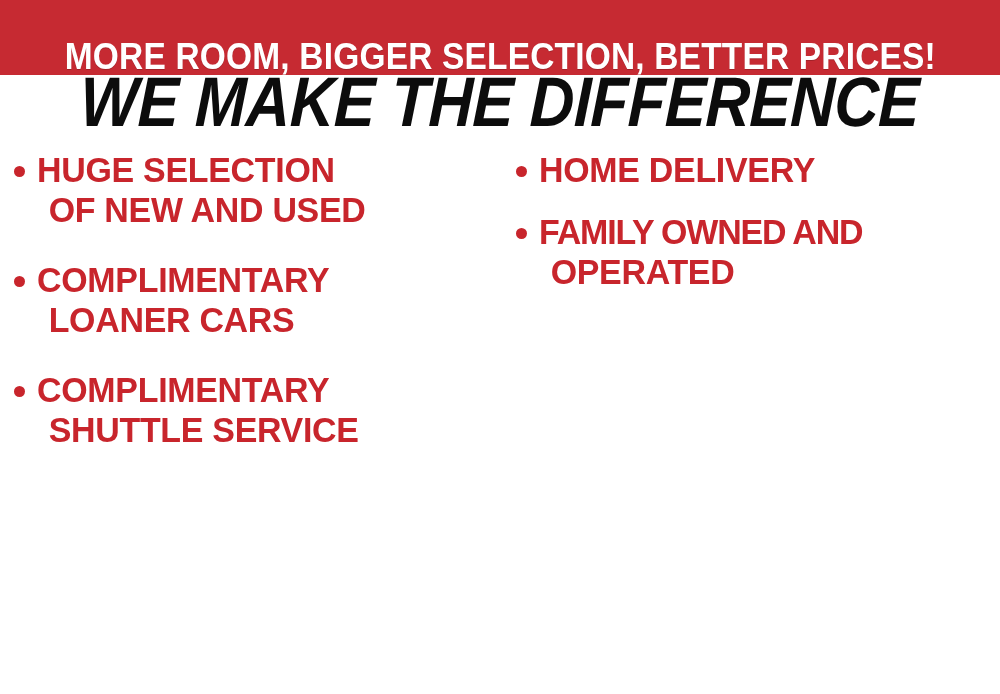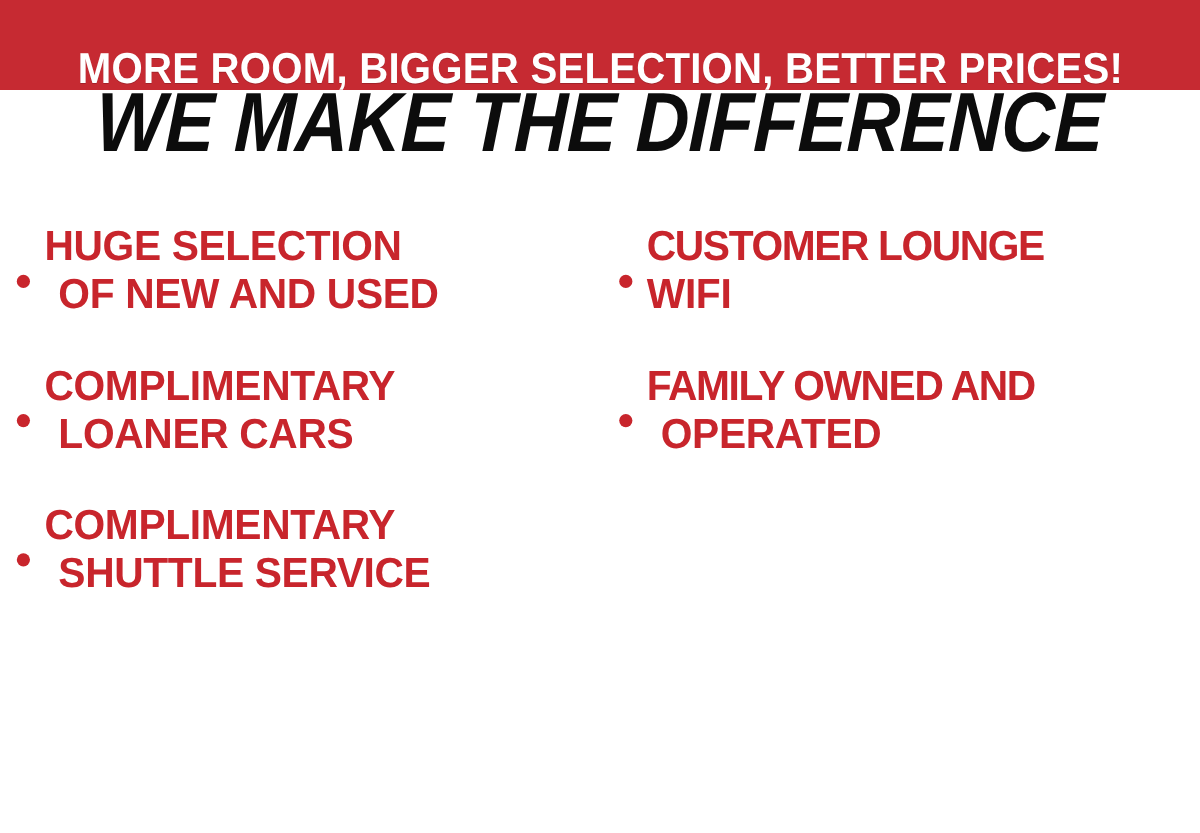--- a/index.html
+++ b/index.html
@@ -77,23 +77,22 @@
   .column {
     position: absolute;
     top: 0;
     height: 544px;
   }
   .column.left  { left: 14px;  width: 490px; }
   .column.right { left: 516px; width: 484px; }
 
   .bullet-item {
     display: flex;
-    align-items: center;
+    align-items: flex-start;
     margin-bottom: 26px;
-    margin-top: 36px;
   }
   .column.left  .bullet-item { margin-bottom: 30px; }
   .column.right .bullet-item { margin-bottom: 22px; }
 
   .bullet-dot {
     flex: 0 0 auto;
     width: 11px;
     height: 11px;
     border-radius: 50%;
     background: #c8252c;
@@ -157,28 +156,27 @@
         <div class="bullet-line">COMPLIMENTARY</div>
         <div class="bullet-line indent">SHUTTLE SERVICE</div>
       </span>
     </div>
 
   </div>
 
   <div class="column right">
 
 
-
     <div class="bullet-item">
       <span class="bullet-dot"></span>
       <span class="bullet-lines">
-        <div class="bullet-line tight">CUSTOMER LOUNGE</div>
-        <div class="bullet-line">WIFI</div>
+        <div class="bullet-line">HOME DELIVERY</div>
       </span>
     </div>
+
 
 
     <div class="bullet-item">
       <span class="bullet-dot"></span>
       <span class="bullet-lines">
         <div class="bullet-line tight">FAMILY OWNED AND</div>
         <div class="bullet-line indent">OPERATED</div>
       </span>
     </div>
 

